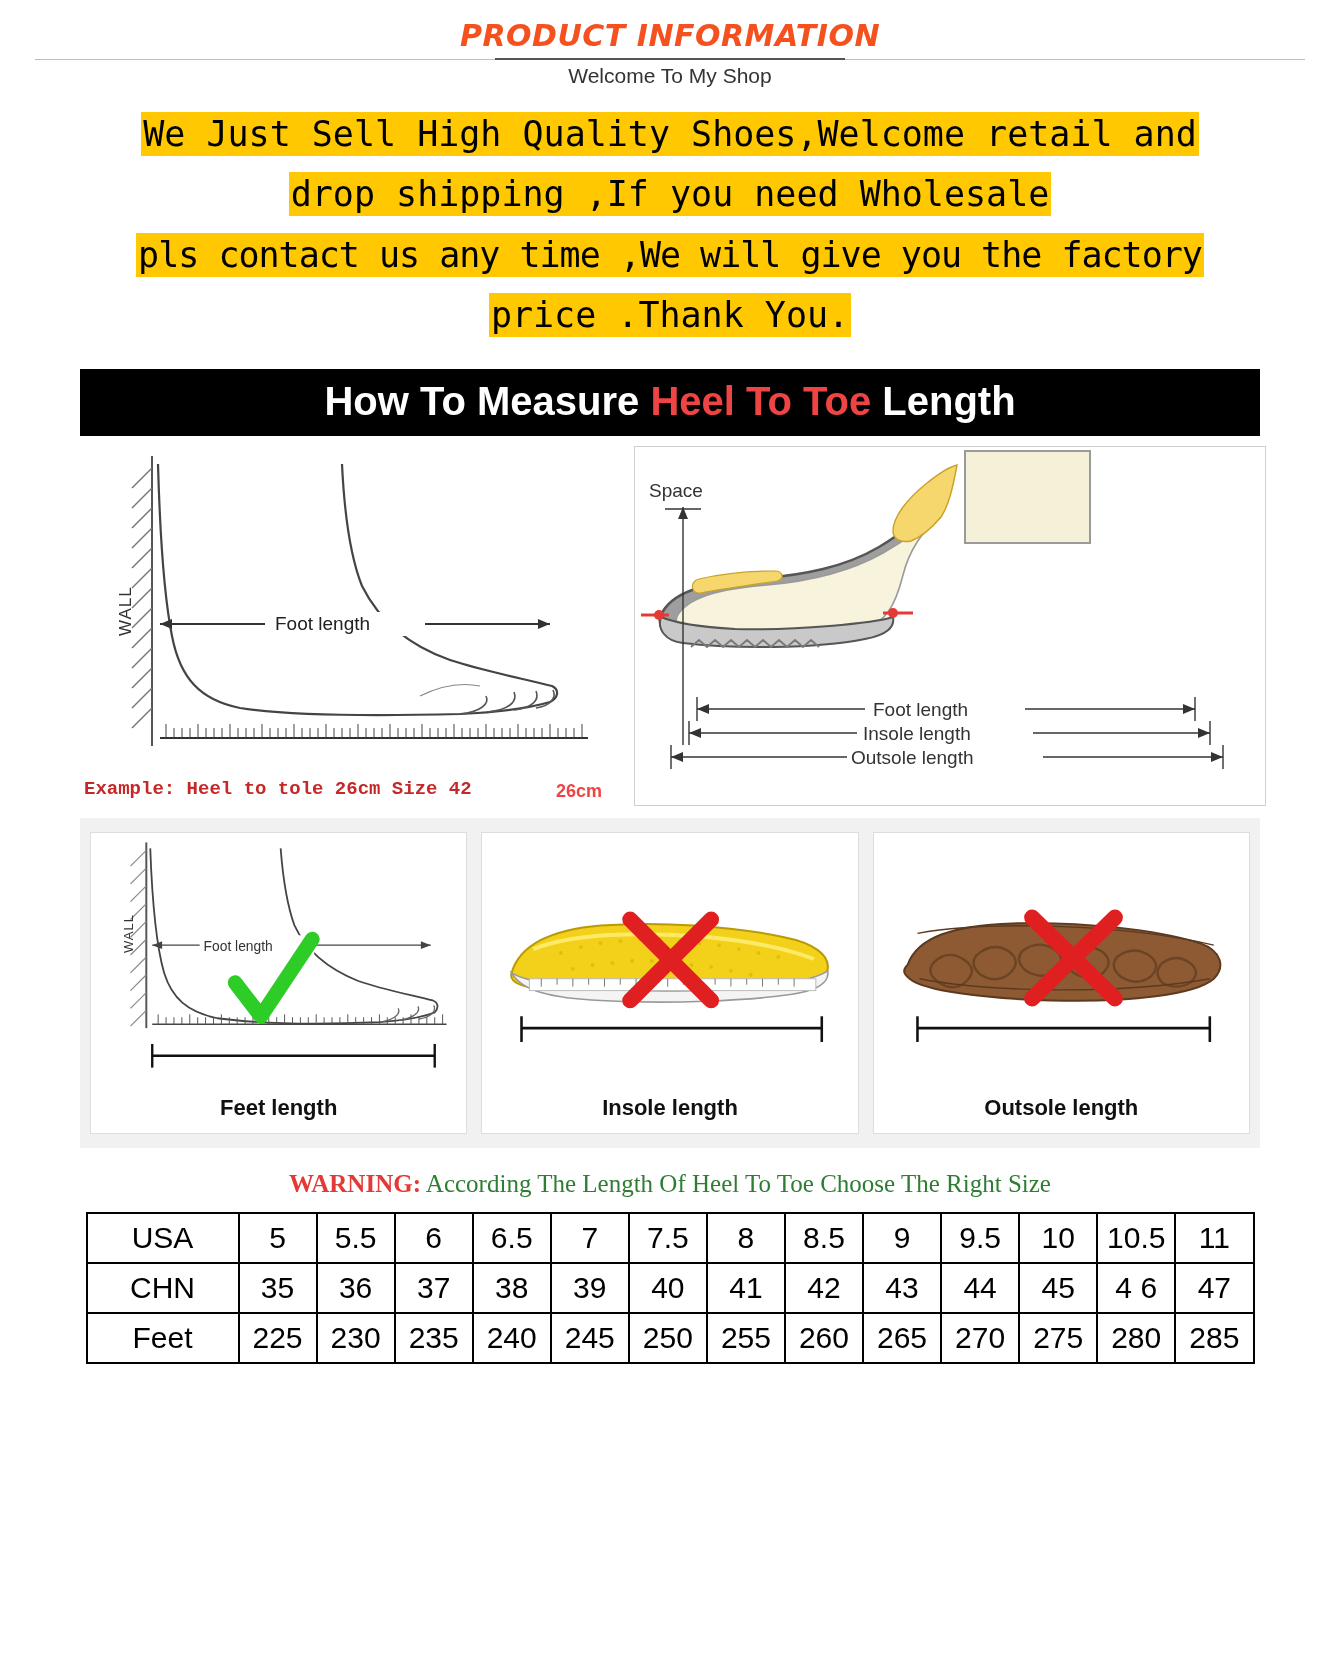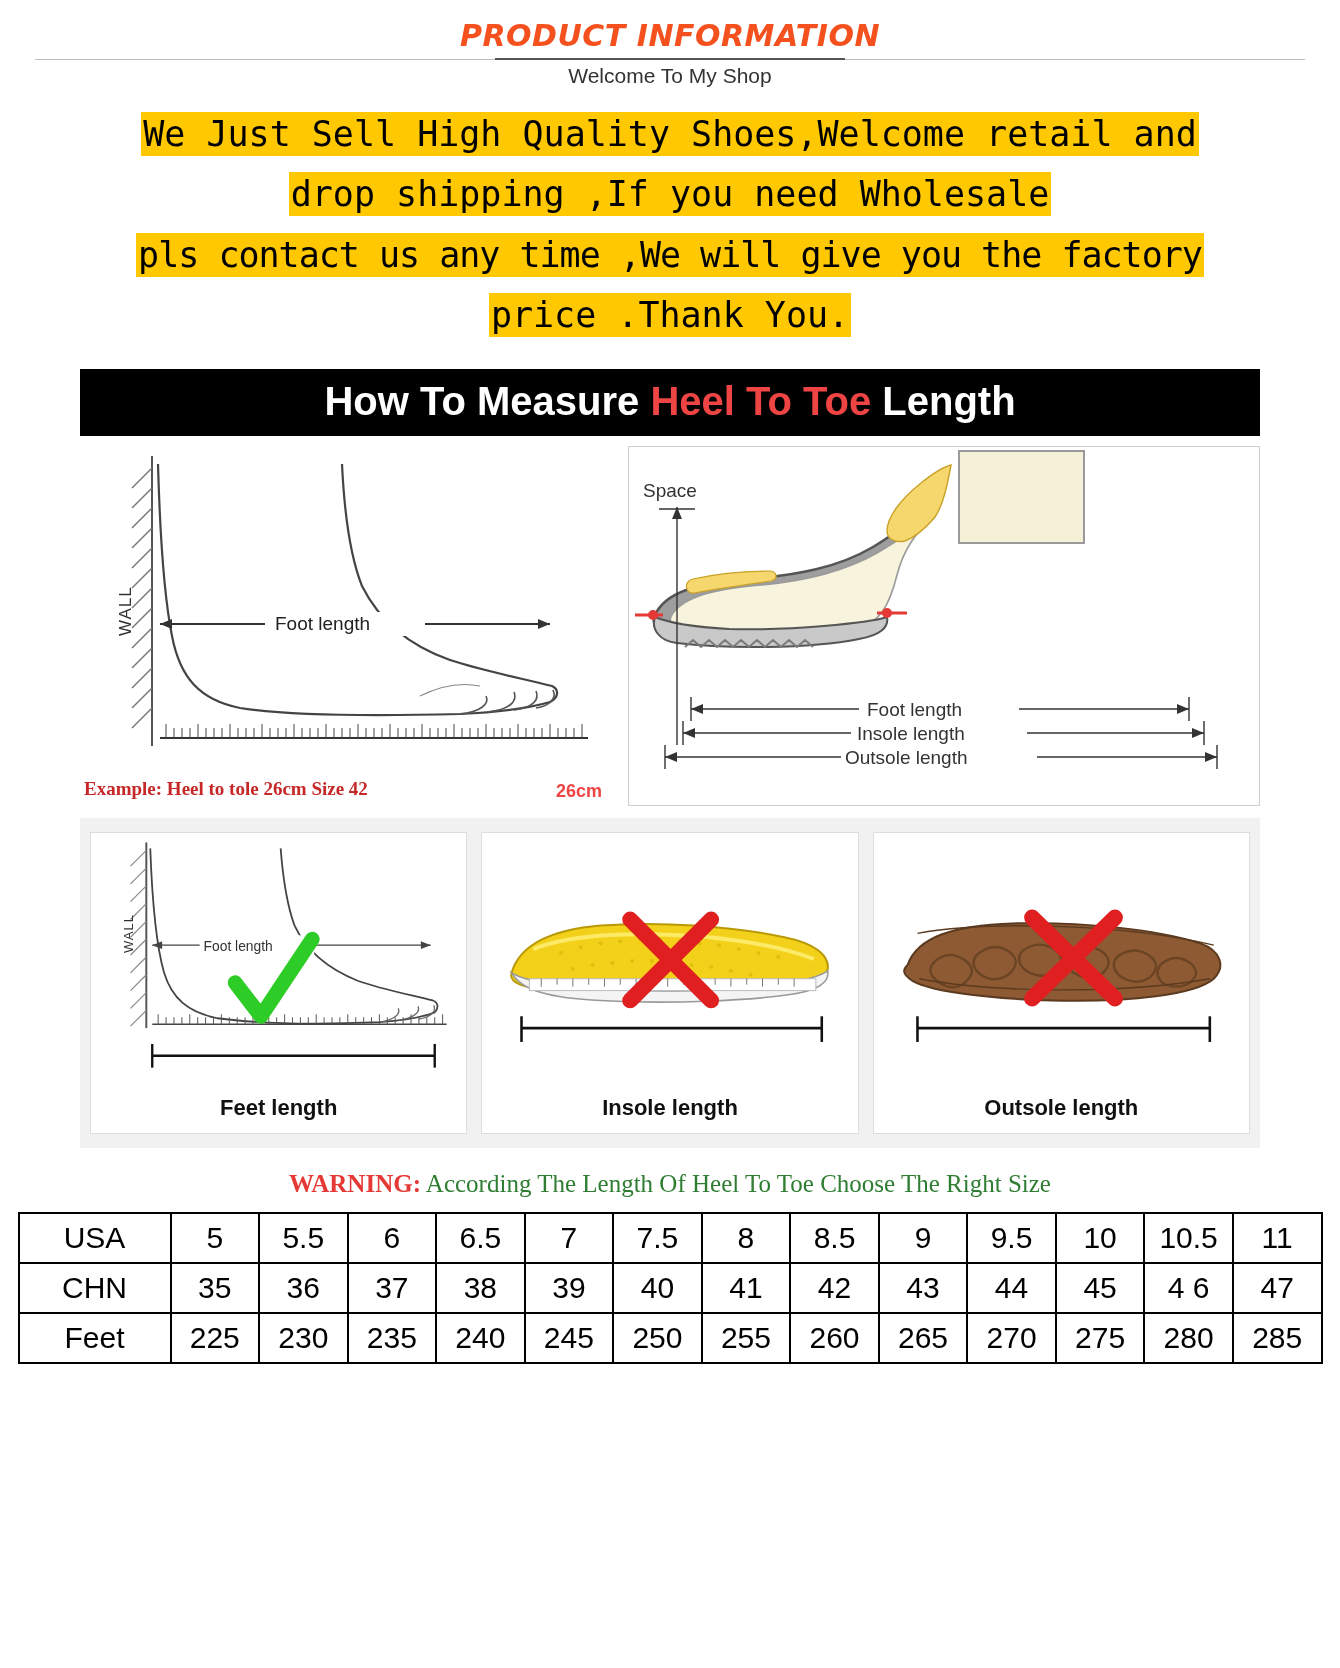--- a/index.html
+++ b/index.html
@@ -97,25 +97,25 @@
     height: 360px;
   }
   .diag-left {
     width: 530px;
     position: relative;
   }
   .diag-right {
     flex: 1;
     position: relative;
     border: 1px solid #cfcfcf;
-    margin-left: 18px;
+    margin-left: 24px;
   }
 
   .example-text {
-    font-family: Liberation Serif, serif;
+    font-family: Liberation Mono, monospace;
     font-weight: bold;
     font-size: 19px;
     color: #c62828;
     position: absolute;
     left: 4px;
     bottom: 6px;
     white-space: nowrap;
   }
   .cm-text {
     position: absolute;
@@ -173,21 +173,21 @@
     font-weight: bold;
   }
   .warning .w-green {
     color: #2e7d32;
   }
 
   
   table.size-table {
     margin: 14px auto 0 auto;
     border-collapse: collapse;
-    width: 1305px;
+    width: 1169px;
     table-layout: fixed;
   }
   table.size-table td {
     border: 2px solid #000;
     text-align: center;
     font-size: 30px;
     font-family: "Liberation Sans", sans-serif;
     padding: 7px 0;
     color: #000;
   }

